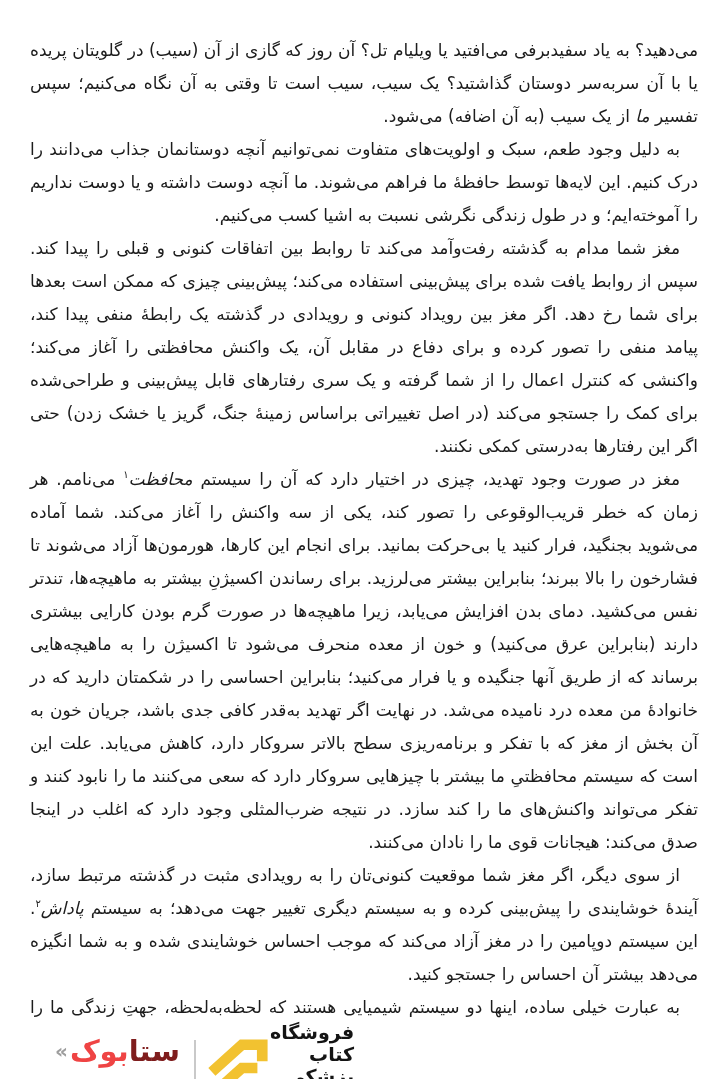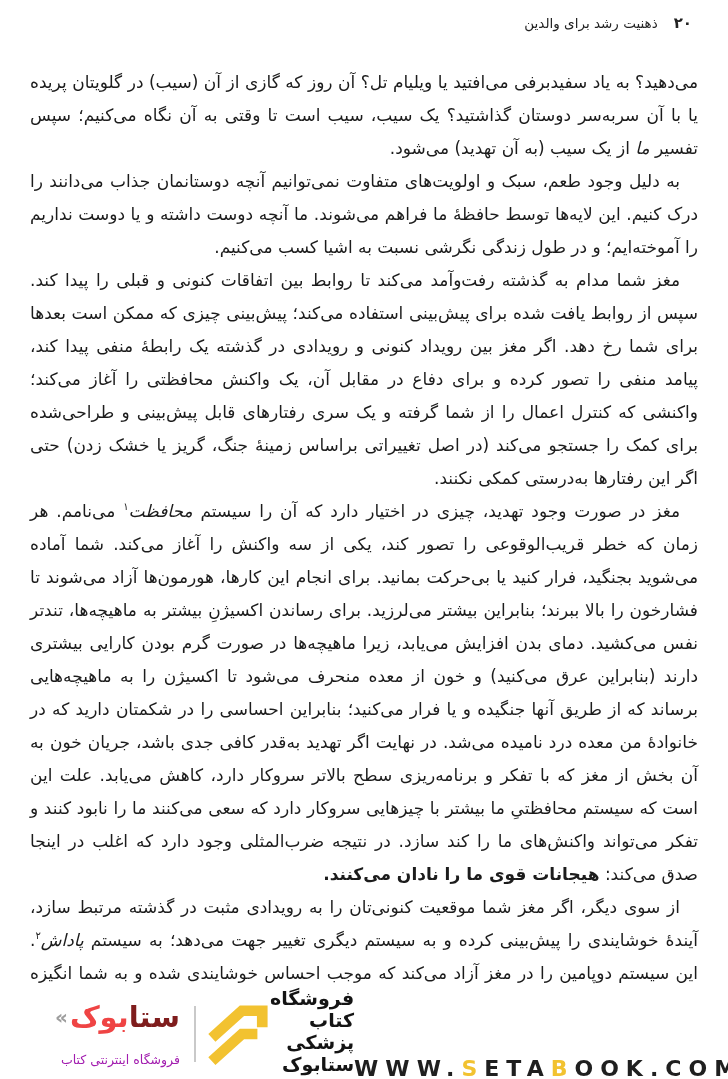--- a/index.html
+++ b/index.html
@@ -31,21 +31,21 @@
   }
   .body-text p{
     margin:0;
     font-size:17px;
     line-height:33px;
     text-align:justify;
     text-justify:inter-word;
     color:#1c1c1c;
   }
   .body-text p.indent{text-indent:18px;}
-  .body-text .bold{font-weight:700;}
+  .body-text .bold{font-weight:400;}
   .body-text .italic{font-style:italic;}
   .body-text sup{font-size:10px;line-height:0;vertical-align:super;}
 
   
   .footer{
     position:absolute;
     left:0;bottom:0;
     width:728px;height:84px;
     background:#ffffff;
     display:flex;
@@ -86,26 +86,23 @@
     color:#1f1f1f;
     white-space:nowrap;
   }
   .website .accent{color:#f2c230;}
 </style>
 </head>
 <body>
 
 <div class="page">
 
-  <div class="page-header">
-    <span class="pagenum">۲۰</span><span class="booktitle">ذهنیت رشد برای والدین</span>
-  </div>
 
   <div class="body-text">
-      <p class=""><span>می‌دهید؟ به یاد سفیدبرفی می‌افتید یا ویلیام تل؟ آن روز که گازی از آن (سیب) در گلویتان پریده یا با آن سربه‌سر دوستان گذاشتید؟ یک سیب، سیب است تا وقتی به آن نگاه می‌کنیم؛ سپس تفسیر </span><span class="italic">ما</span><span> از یک سیب (به آن تهدید) می‌شود.</span></p>
+      <p class=""><span>می‌دهید؟ به یاد سفیدبرفی می‌افتید یا ویلیام تل؟ آن روز که گازی از آن (سیب) در گلویتان پریده یا با آن سربه‌سر دوستان گذاشتید؟ یک سیب، سیب است تا وقتی به آن نگاه می‌کنیم؛ سپس تفسیر </span><span class="italic">ما</span><span> از یک سیب (به آن اضافه) می‌شود.</span></p>
       <p class="indent"><span>به دلیل وجود طعم، سبک و اولویت‌های متفاوت نمی‌توانیم آنچه دوستانمان جذاب می‌دانند را درک کنیم. این لایه‌ها توسط حافظهٔ ما فراهم می‌شوند. ما آنچه دوست داشته و یا دوست نداریم را آموخته‌ایم؛ و در طول زندگی نگرشی نسبت به اشیا کسب می‌کنیم.</span></p>
       <p class="indent"><span>مغز شما مدام به گذشته رفت‌وآمد می‌کند تا روابط بین اتفاقات کنونی و قبلی را پیدا کند. سپس از روابط یافت شده برای پیش‌بینی استفاده می‌کند؛ پیش‌بینی چیزی که ممکن است بعدها برای شما رخ دهد. اگر مغز بین رویداد کنونی و رویدادی در گذشته یک رابطهٔ منفی پیدا کند، پیامد منفی را تصور کرده و برای دفاع در مقابل آن، یک واکنش محافظتی را آغاز می‌کند؛ واکنشی که کنترل اعمال را از شما گرفته و یک سری رفتارهای قابل پیش‌بینی و طراحی‌شده برای کمک را جستجو می‌کند (در اصل تغییراتی براساس زمینهٔ جنگ، گریز یا خشک زدن) حتی اگر این رفتارها به‌درستی کمکی نکنند.</span></p>
       <p class="indent"><span>مغز در صورت وجود تهدید، چیزی در اختیار دارد که آن را سیستم </span><span class="italic">محافظت</span><sup>۱</sup><span> می‌نامم. هر زمان که خطر قریب‌الوقوعی را تصور کند، یکی از سه واکنش را آغاز می‌کند. شما آماده می‌شوید بجنگید، فرار کنید یا بی‌حرکت بمانید. برای انجام این کارها، هورمون‌ها آزاد می‌شوند تا فشارخون را بالا ببرند؛ بنابراین بیشتر می‌لرزید. برای رساندن اکسیژنِ بیشتر به ماهیچه‌ها، تندتر نفس می‌کشید. دمای بدن افزایش می‌یابد، زیرا ماهیچه‌ها در صورت گرم بودن کارایی بیشتری دارند (بنابراین عرق می‌کنید) و خون از معده منحرف می‌شود تا اکسیژن را به ماهیچه‌هایی برساند که از طریق آنها جنگیده و یا فرار می‌کنید؛ بنابراین احساسی را در شکمتان دارید که در خانوادهٔ من معده درد نامیده می‌شد. در نهایت اگر تهدید به‌قدر کافی جدی باشد، جریان خون به آن بخش از مغز که با تفکر و برنامه‌ریزی سطح بالاتر سروکار دارد، کاهش می‌یابد. علت این است که سیستم محافظتیِ ما بیشتر با چیزهایی سروکار دارد که سعی می‌کنند ما را نابود کنند و تفکر می‌تواند واکنش‌های ما را کند سازد. در نتیجه ضرب‌المثلی وجود دارد که اغلب در اینجا صدق می‌کند: </span><span class="bold">هیجانات قوی ما را نادان می‌کنند.</span></p>
       <p class="indent"><span>از سوی دیگر، اگر مغز شما موقعیت کنونی‌تان را به رویدادی مثبت در گذشته مرتبط سازد، آیندهٔ خوشایندی را پیش‌بینی کرده و به سیستم دیگری تغییر جهت می‌دهد؛ به سیستم </span><span class="italic">پاداش</span><sup>۲</sup><span>. این سیستم دوپامین را در مغز آزاد می‌کند که موجب احساس خوشایندی شده و به شما انگیزه می‌دهد بیشتر آن احساس را جستجو کنید.</span></p>
       <p class="indent"><span>به عبارت خیلی ساده، اینها دو سیستم شیمیایی هستند که لحظه‌به‌لحظه، جهتِ زندگی ما را تعیین</span></p>
     </div>
 
   <div class="footer">
 
     <div class="logo-group">

